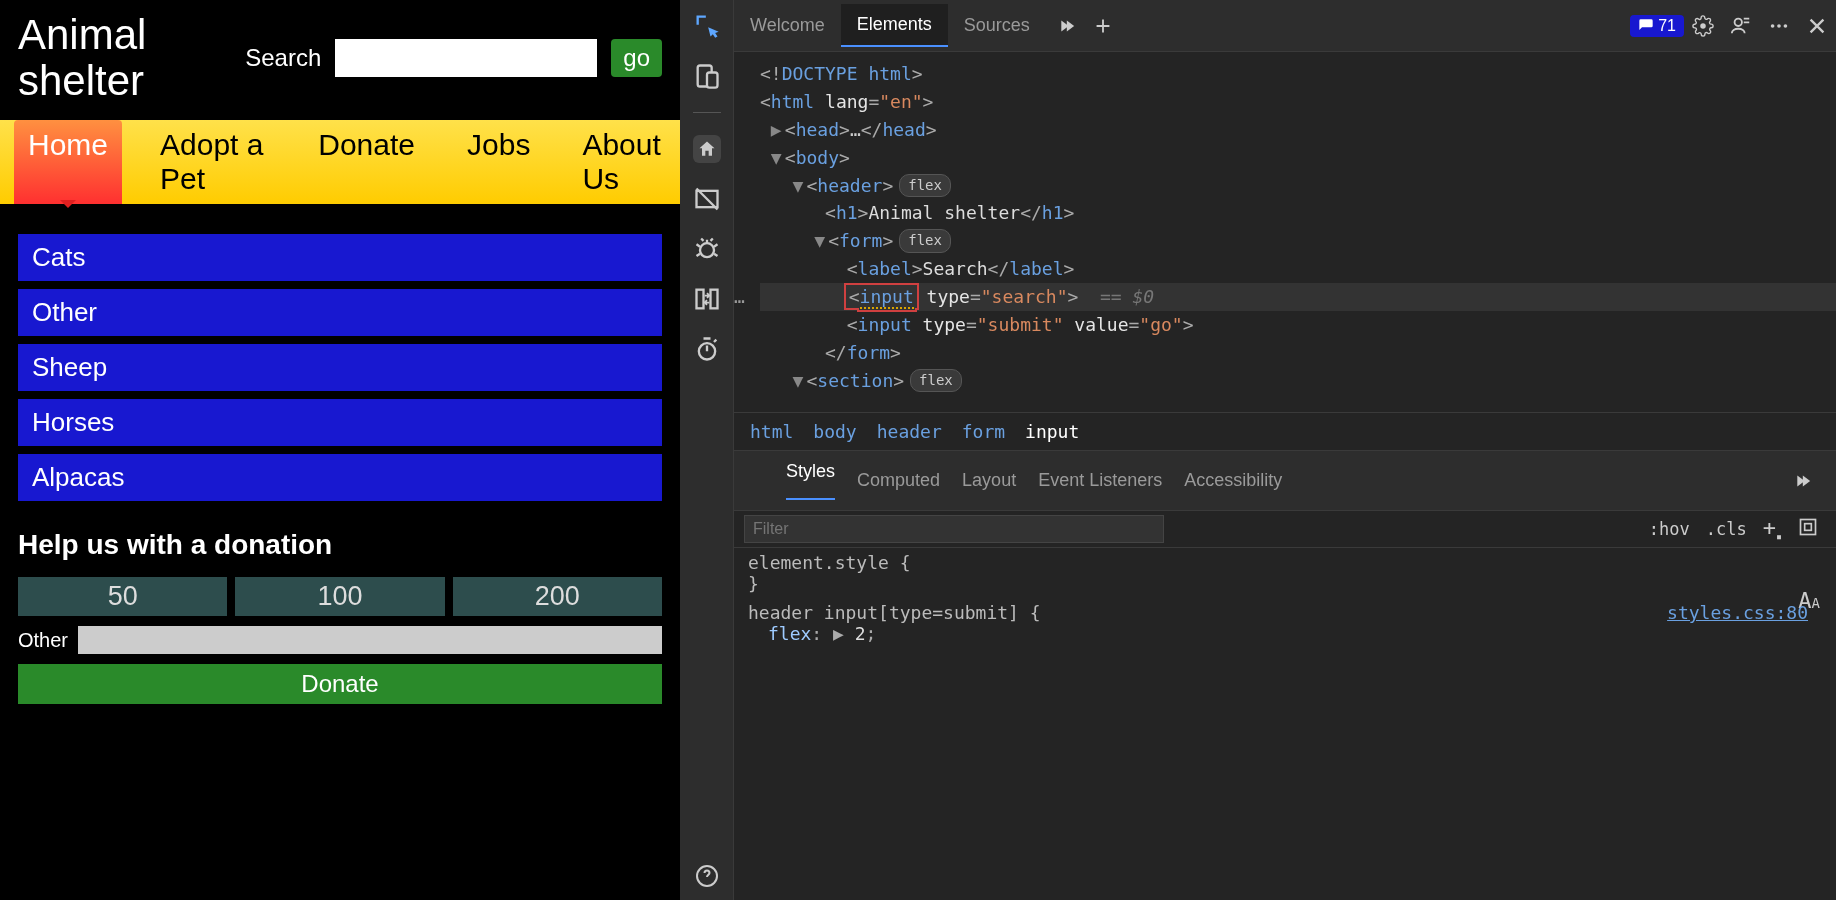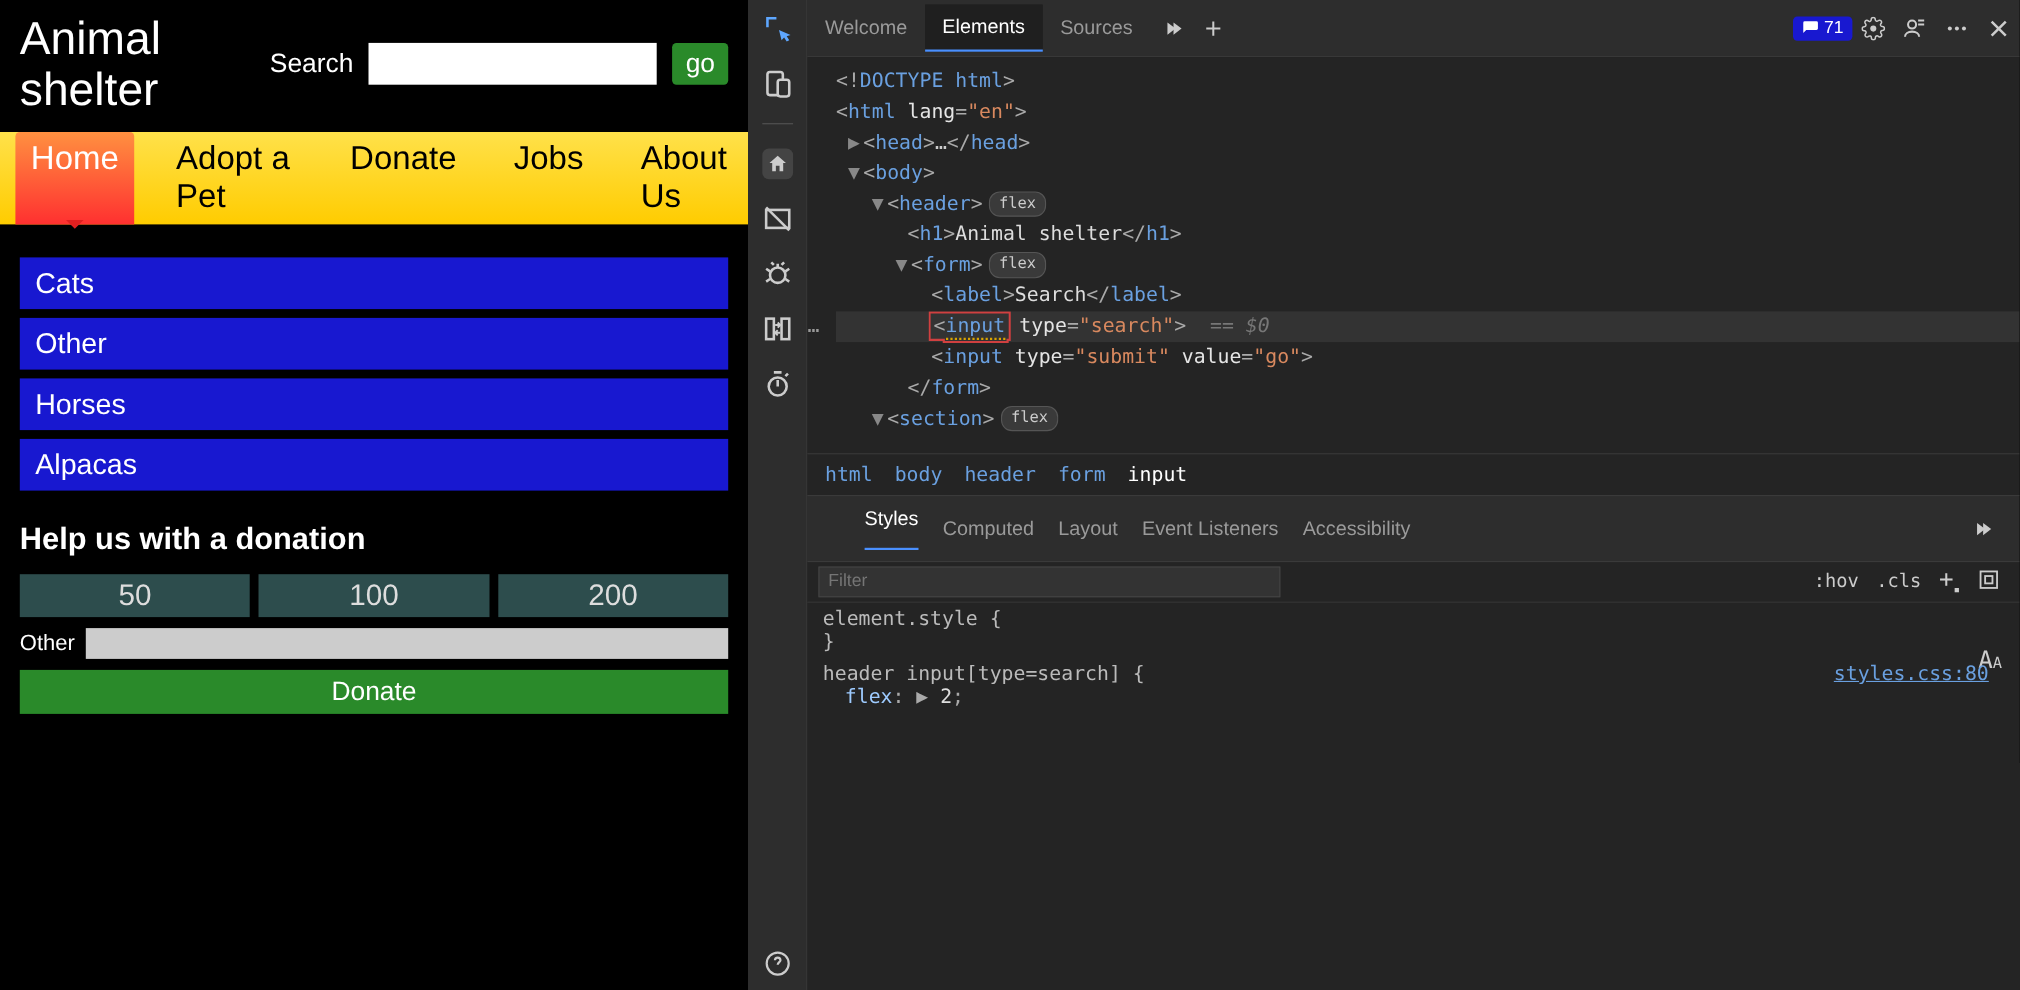--- a/index.html
+++ b/index.html
@@ -103,20 +103,21 @@
     <div class="nav-item active">Home</div>
     <div class="nav-item">Adopt a Pet</div>
     <div class="nav-item">Donate</div>
     <div class="nav-item">Jobs</div>
     <div class="nav-item">About Us</div>
   </div>
   <div class="content">
     <div class="tile-list">
       <div class="tile">Cats</div>
       <div class="tile">Other</div>
+      <div class="tile">Sheep</div>
       <div class="tile">Horses</div>
       <div class="tile">Alpacas</div>
     </div>
   </div>
   <div class="donation">
     <h2>Help us with a donation</h2>
     <div class="donation-row">
       <div class="donation-btn">50</div>
       <div class="donation-btn">100</div>
       <div class="donation-btn">200</div>
@@ -253,19 +254,19 @@
       </div>
 
       <div class="styles-pane">
         <div class="rule">
           <div><span class="selector">element.style {</span></div>
           <div><span class="brace">}</span></div>
         </div>
         <div class="font-btn">A<span style="font-size:14px;">A</span></div>
         <div class="rule" style="position:relative;">
           <span class="src-link">styles.css:80</span>
-          <div><span class="selector">header input[type=search] {</span></div>
+          <div><span class="selector">header input[type=submit] {</span></div>
           <div><span class="prop">flex</span><span class="punct">: ▶ </span><span class="val">2</span><span class="punct">;</span></div>
         </div>
       </div>
     </div>
   </div>
 </div>
 
 </body></html>

